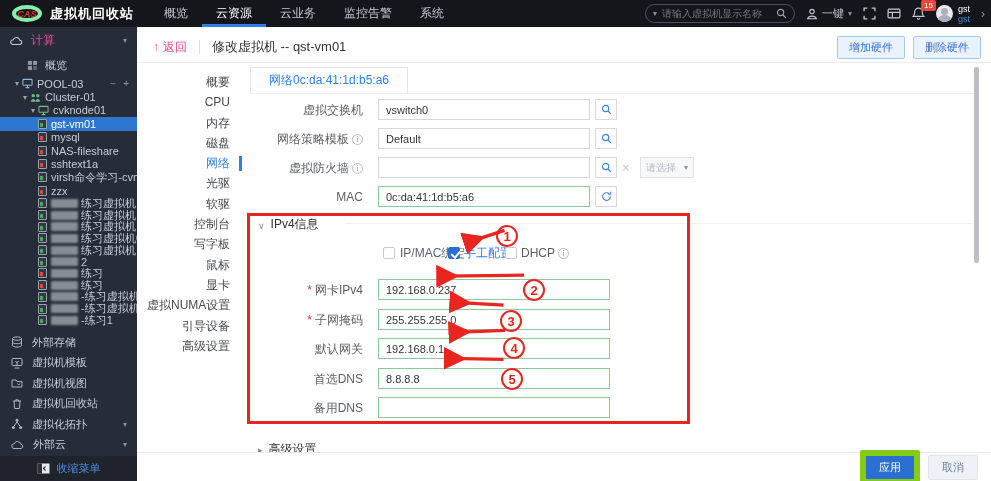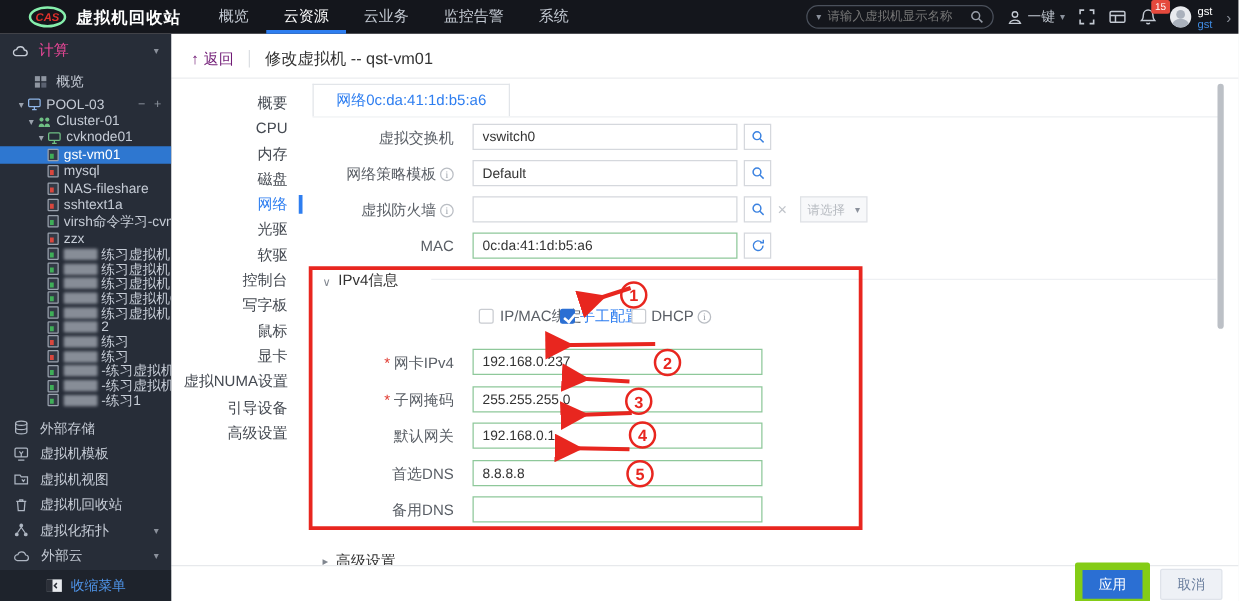--- a/index.html
+++ b/index.html
@@ -1,21 +1,21 @@
 <!DOCTYPE html>
 <html><head>
 <meta charset="utf-8">
 <style>
   * { margin:0; padding:0; box-sizing:border-box; }
   body { font-family:"Liberation Sans","DejaVu Sans",sans-serif; background:#dfe3e8; }
   .screen { position:relative; width:991px; height:481px; background:#fff; overflow:hidden; font-family:"Liberation Sans","DejaVu Sans",sans-serif; }
 
   
   .topnav { position:absolute; top:0; left:0; right:0; height:27px; background:#14161c; display:flex; align-items:center; color:#c3c9d2; z-index:30; }
-  .logo { margin-left:23px; min-width:30px; height:17px; border:2px solid #86efac; border-radius:50%; color:#e0312b; font-size:9px; font-weight:bold; display:flex; align-items:center; justify-content:center; font-style:italic; }
+  .logo { margin-left:12px; min-width:30px; height:17px; border:4px solid #86efac; border-radius:50%; color:#e0312b; font-size:9px; font-weight:bold; display:flex; align-items:center; justify-content:center; font-style:italic; }
   .brand-title { color:#fff; font-weight:bold; font-size:13px; margin-left:8px; letter-spacing:1px; white-space:nowrap; }
   .nav-items { display:flex; margin-left:16px; height:100%; }
   .nav-item { padding:0 14px; font-size:12px; line-height:27px; color:#c3c9d2; cursor:pointer; white-space:nowrap; }
   .nav-item.active { color:#fff; box-shadow:inset 0 -3px 0 #2e7ef0; }
   .nav-right { margin-left:auto; display:flex; align-items:center; gap:11px; margin-right:6px; }
   .searchbox { display:flex; align-items:center; width:150px; height:19px; border:1px solid #4a505b; border-radius:10px; padding:0 7px; gap:5px; }
   .car-d::before { content:"▾"; } .car-r::before { content:"▸"; } .chev-r::before { content:"›"; }
   .caret-sm { font-size:8px; color:#8b919c; }
   .searchbox input { flex:1; min-width:0; background:transparent; border:none; outline:none; color:#9aa0ab; font-size:10px; font-family:inherit; }
   .icon-svg { display:block; }
@@ -48,21 +48,21 @@
   .vm-ic.g::after { background:#3fae58; } .vm-ic.r::after { background:#d9473e; }
   .blurline { display:inline-block; width:27px; height:9px; background:#878d97; filter:blur(1.3px); border-radius:1px; margin-right:3px; flex:none; }
   .side-bottom { position:absolute; top:305px; left:0; right:0; }
   .brow { height:20.5px; display:flex; align-items:center; padding-left:11px; gap:9px; font-size:11px; cursor:pointer; }
   .brow .caret-sm { margin-left:auto; margin-right:10px; }
   .collapse-band { position:absolute; bottom:0; left:0; right:0; height:25px; background:#1e232c; display:flex; align-items:center; justify-content:center; gap:7px; color:#4f94e8; font-size:11px; cursor:pointer; }
 
   
   .main { position:absolute; left:137px; top:27px; right:0; bottom:0; background:#fff; }
   .toolbar { position:absolute; top:5px; left:0; right:0; height:31px; border-bottom:1px solid #ebedf0; display:flex; align-items:center; }
-  .back { color:#701a75; font-size:12px; margin-left:16px; display:flex; gap:4px; align-items:center; cursor:pointer; }
+  .back { color:#ec4899; font-size:12px; margin-left:16px; display:flex; gap:4px; align-items:center; cursor:pointer; }
   .up-ic::before { content:"↑"; font-size:12px; }
   .tsep { width:1px; height:14px; background:#dcdfe3; margin:0 12px; }
   .ptitle { font-size:13px; color:#333; }
   .hwbtns { margin-left:auto; margin-right:10px; display:flex; gap:8px; }
   .hwbtn { background:#eaf3fd; border:1px solid #a9c9ef; color:#3672ce; font-size:11px; padding:3px 11px; border-radius:2px; cursor:pointer; }
 
   .settings-menu { position:absolute; left:10px; top:45px; width:95px; list-style:none; }
   .smi { height:20.3px; line-height:20.3px; text-align:right; font-size:12px; color:#454a52; padding-right:12px; position:relative; cursor:pointer; white-space:nowrap; }
   .smi.active { color:#2e7ef0; }
   .smi.active::after { content:""; position:absolute; right:0; top:3px; width:3px; height:15px; background:#2e7ef0; }
@@ -348,20 +348,24 @@
   </aside>
 
   <main class="main">
     <div class="toolbar">
       <span class="back">
           <span class="up-ic"></span>
           <span>返回</span>
         </span>
       <span class="tsep"></span>
       <span class="ptitle">修改虚拟机 -- qst-vm01</span>
+      <span class="hwbtns">
+        <button class="hwbtn">增加硬件</button>
+        <button class="hwbtn">删除硬件</button>
+      </span>
     </div>
 
     <ul class="settings-menu">
       <li class="smi">概要</li>
       <li class="smi">CPU</li>
       <li class="smi">内存</li>
       <li class="smi">磁盘</li>
       <li class="smi active">网络</li>
       <li class="smi">光驱</li>
       <li class="smi">软驱</li>

